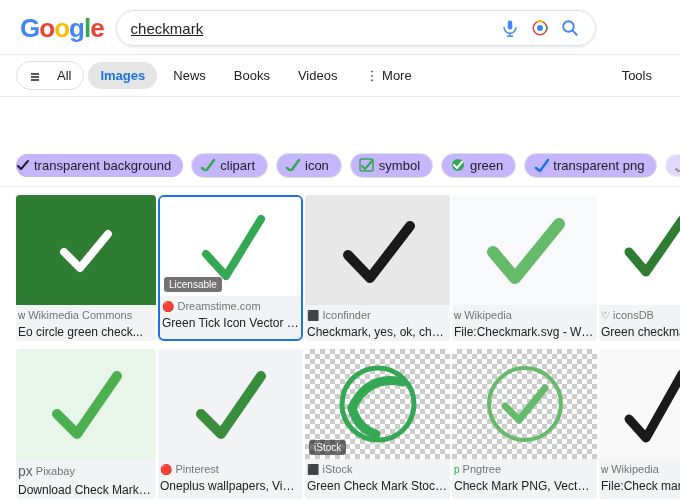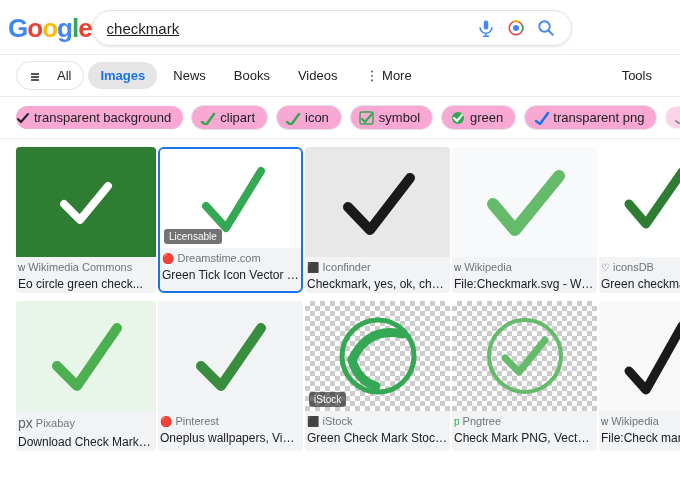--- a/index.html
+++ b/index.html
@@ -10,21 +10,22 @@
       height: 500px;
       overflow: hidden;
       font-size: 14px;
       color: #202124;
     }
 
     
     .header {
       display: flex;
       align-items: center;
-      padding: 10px 16px 8px 8px;
+      padding: 10px 16px 8px 20px;
+      gap: 12px;
       border-bottom: 1px solid #e8eaed;
     }
     .logo {
       font-size: 26px;
       font-weight: bold;
       color: #4285f4;
       letter-spacing: -1px;
       flex-shrink: 0;
     }
     .logo span:nth-child(1) { color: #4285f4; }
@@ -106,30 +107,31 @@
     .filter-chips {
       display: flex;
       align-items: center;
       padding: 8px 16px;
       gap: 8px;
       overflow: hidden;
       border-bottom: 1px solid #e8eaed;
     }
     .chip {
       display: flex;
-      align-items: flex-end;
+      align-items: flex-start;
       gap: 4px;
       padding: 4px 12px 4px 8px;
       border: 1px solid #dfe1e5;
       border-radius: 16px;
       font-size: 13px;
       cursor: pointer;
       white-space: nowrap;
-      background: #f9a8d4;
-      color: #202124;
+      background: #c4b5fd;
+      color: #202124;
+      margin-top: 48px;
     }
     .chip.first {
       border: none;
       padding-left: 0;
       font-weight: 500;
     }
 
     
     .image-grid {
       display: grid;

